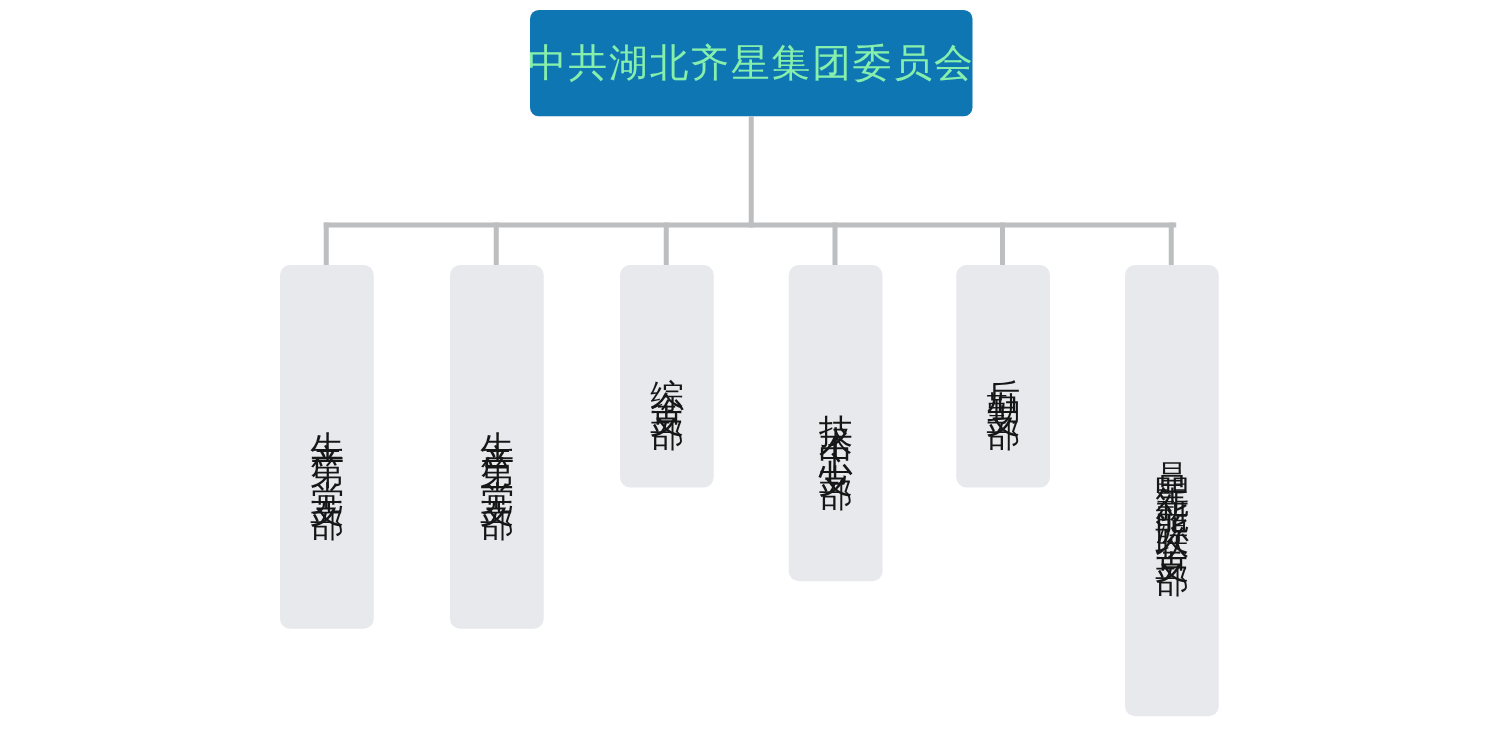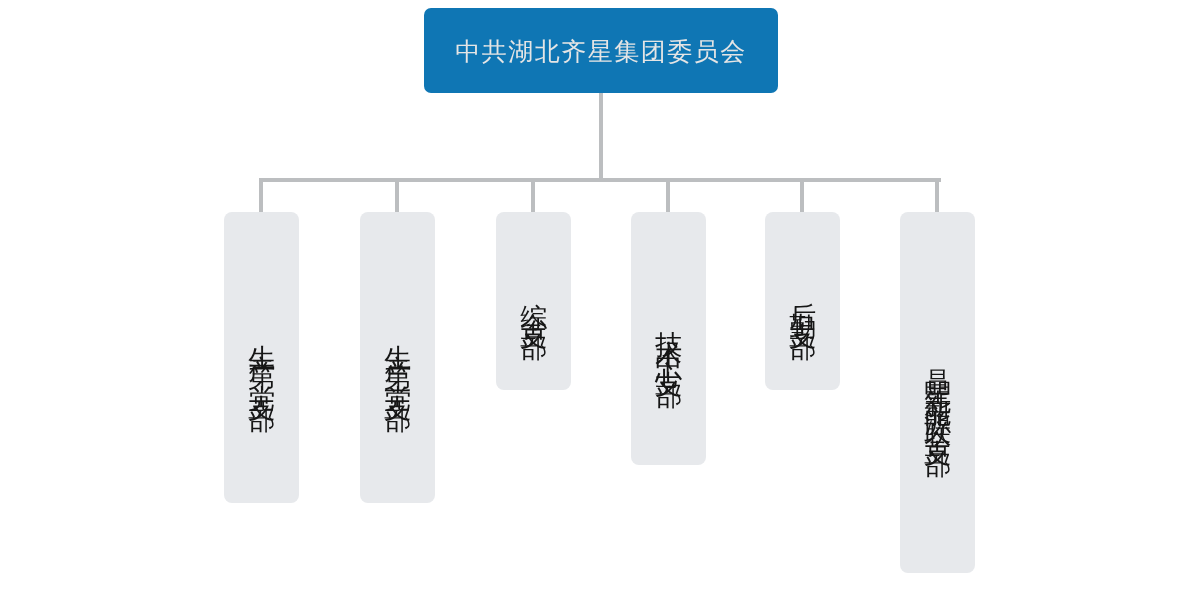--- a/index.html
+++ b/index.html
@@ -35,22 +35,22 @@
     width: 354px;
     height: 85px;
     background: #0F76B4;
     border-radius: 7px;
     display: flex;
     align-items: center;
     justify-content: center;
     box-sizing: border-box;
   }
   .node-root-label {
-    color: #e5e5e5;
-    font-size: 25px;
+    color: #86efac;
+    font-size: 31px;
     letter-spacing: 1.5px;
     line-height: 1.2;
     white-space: nowrap;
   }
 
   
   .node-child {
     position: absolute;
     width: 75px;
     background: #E7E9EC;

